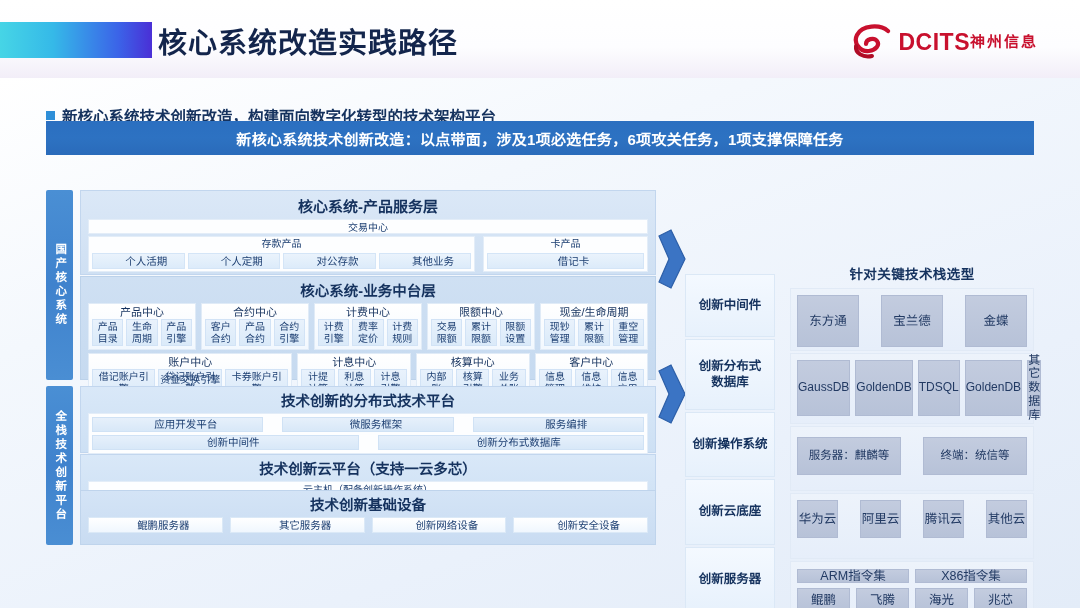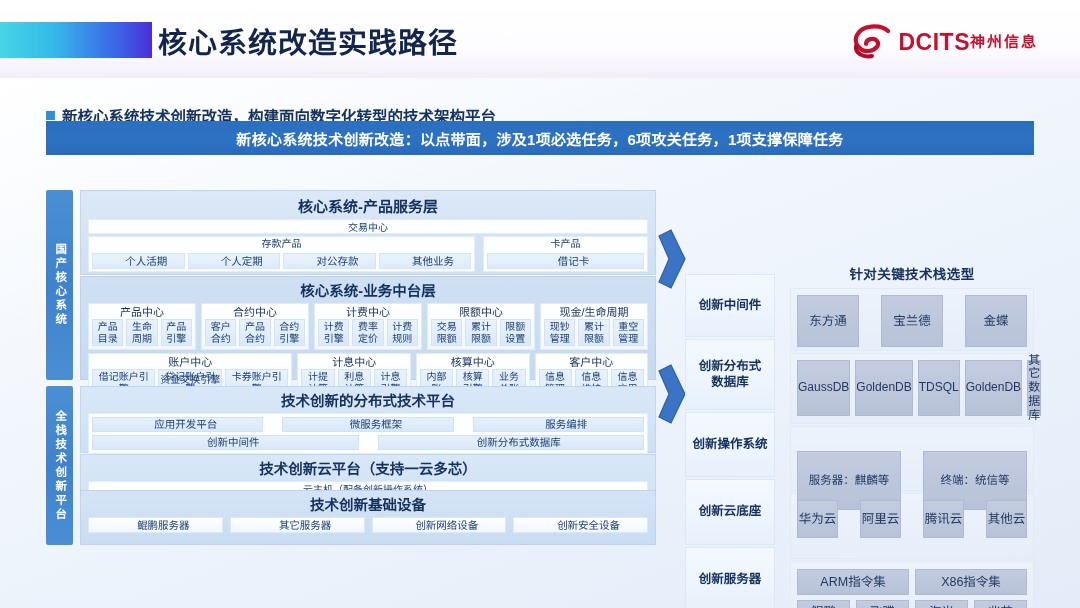--- a/index.html
+++ b/index.html
@@ -176,23 +176,23 @@
     display:flex; gap:22px; align-items:stretch;
   }
   .rc-cell {
     background: linear-gradient(180deg,#c3ccdf 0%,#b7c2d8 100%);
     border:1px solid #b0bbd3;
     display:flex; align-items:center; justify-content:center; text-align:center;
     font-size:12.5px; color:#223a63; line-height:1.15;
   }
   .rc-h52 { height:52px; }
   .rc-h56 { height:56px; }
-  .rc-h44 { height:59px;margin-top:14px; }
+  .rc-h44 { height:38px; }
   .rc-h46 { height:38px; }
-  .rc-h22 { height:26px; }
+  .rc-h22 { height:14px; }
   .rc-h24 { height:24px; }
   .rc-small { font-size:11.5px; }
   .rc-db { font-size:12px; }
 </style>
 </head>
 <body>
 
 <div class="header">
   <div class="hdr-bar"></div>
   <div class="hdr-title">核心系统改造实践路径</div>

